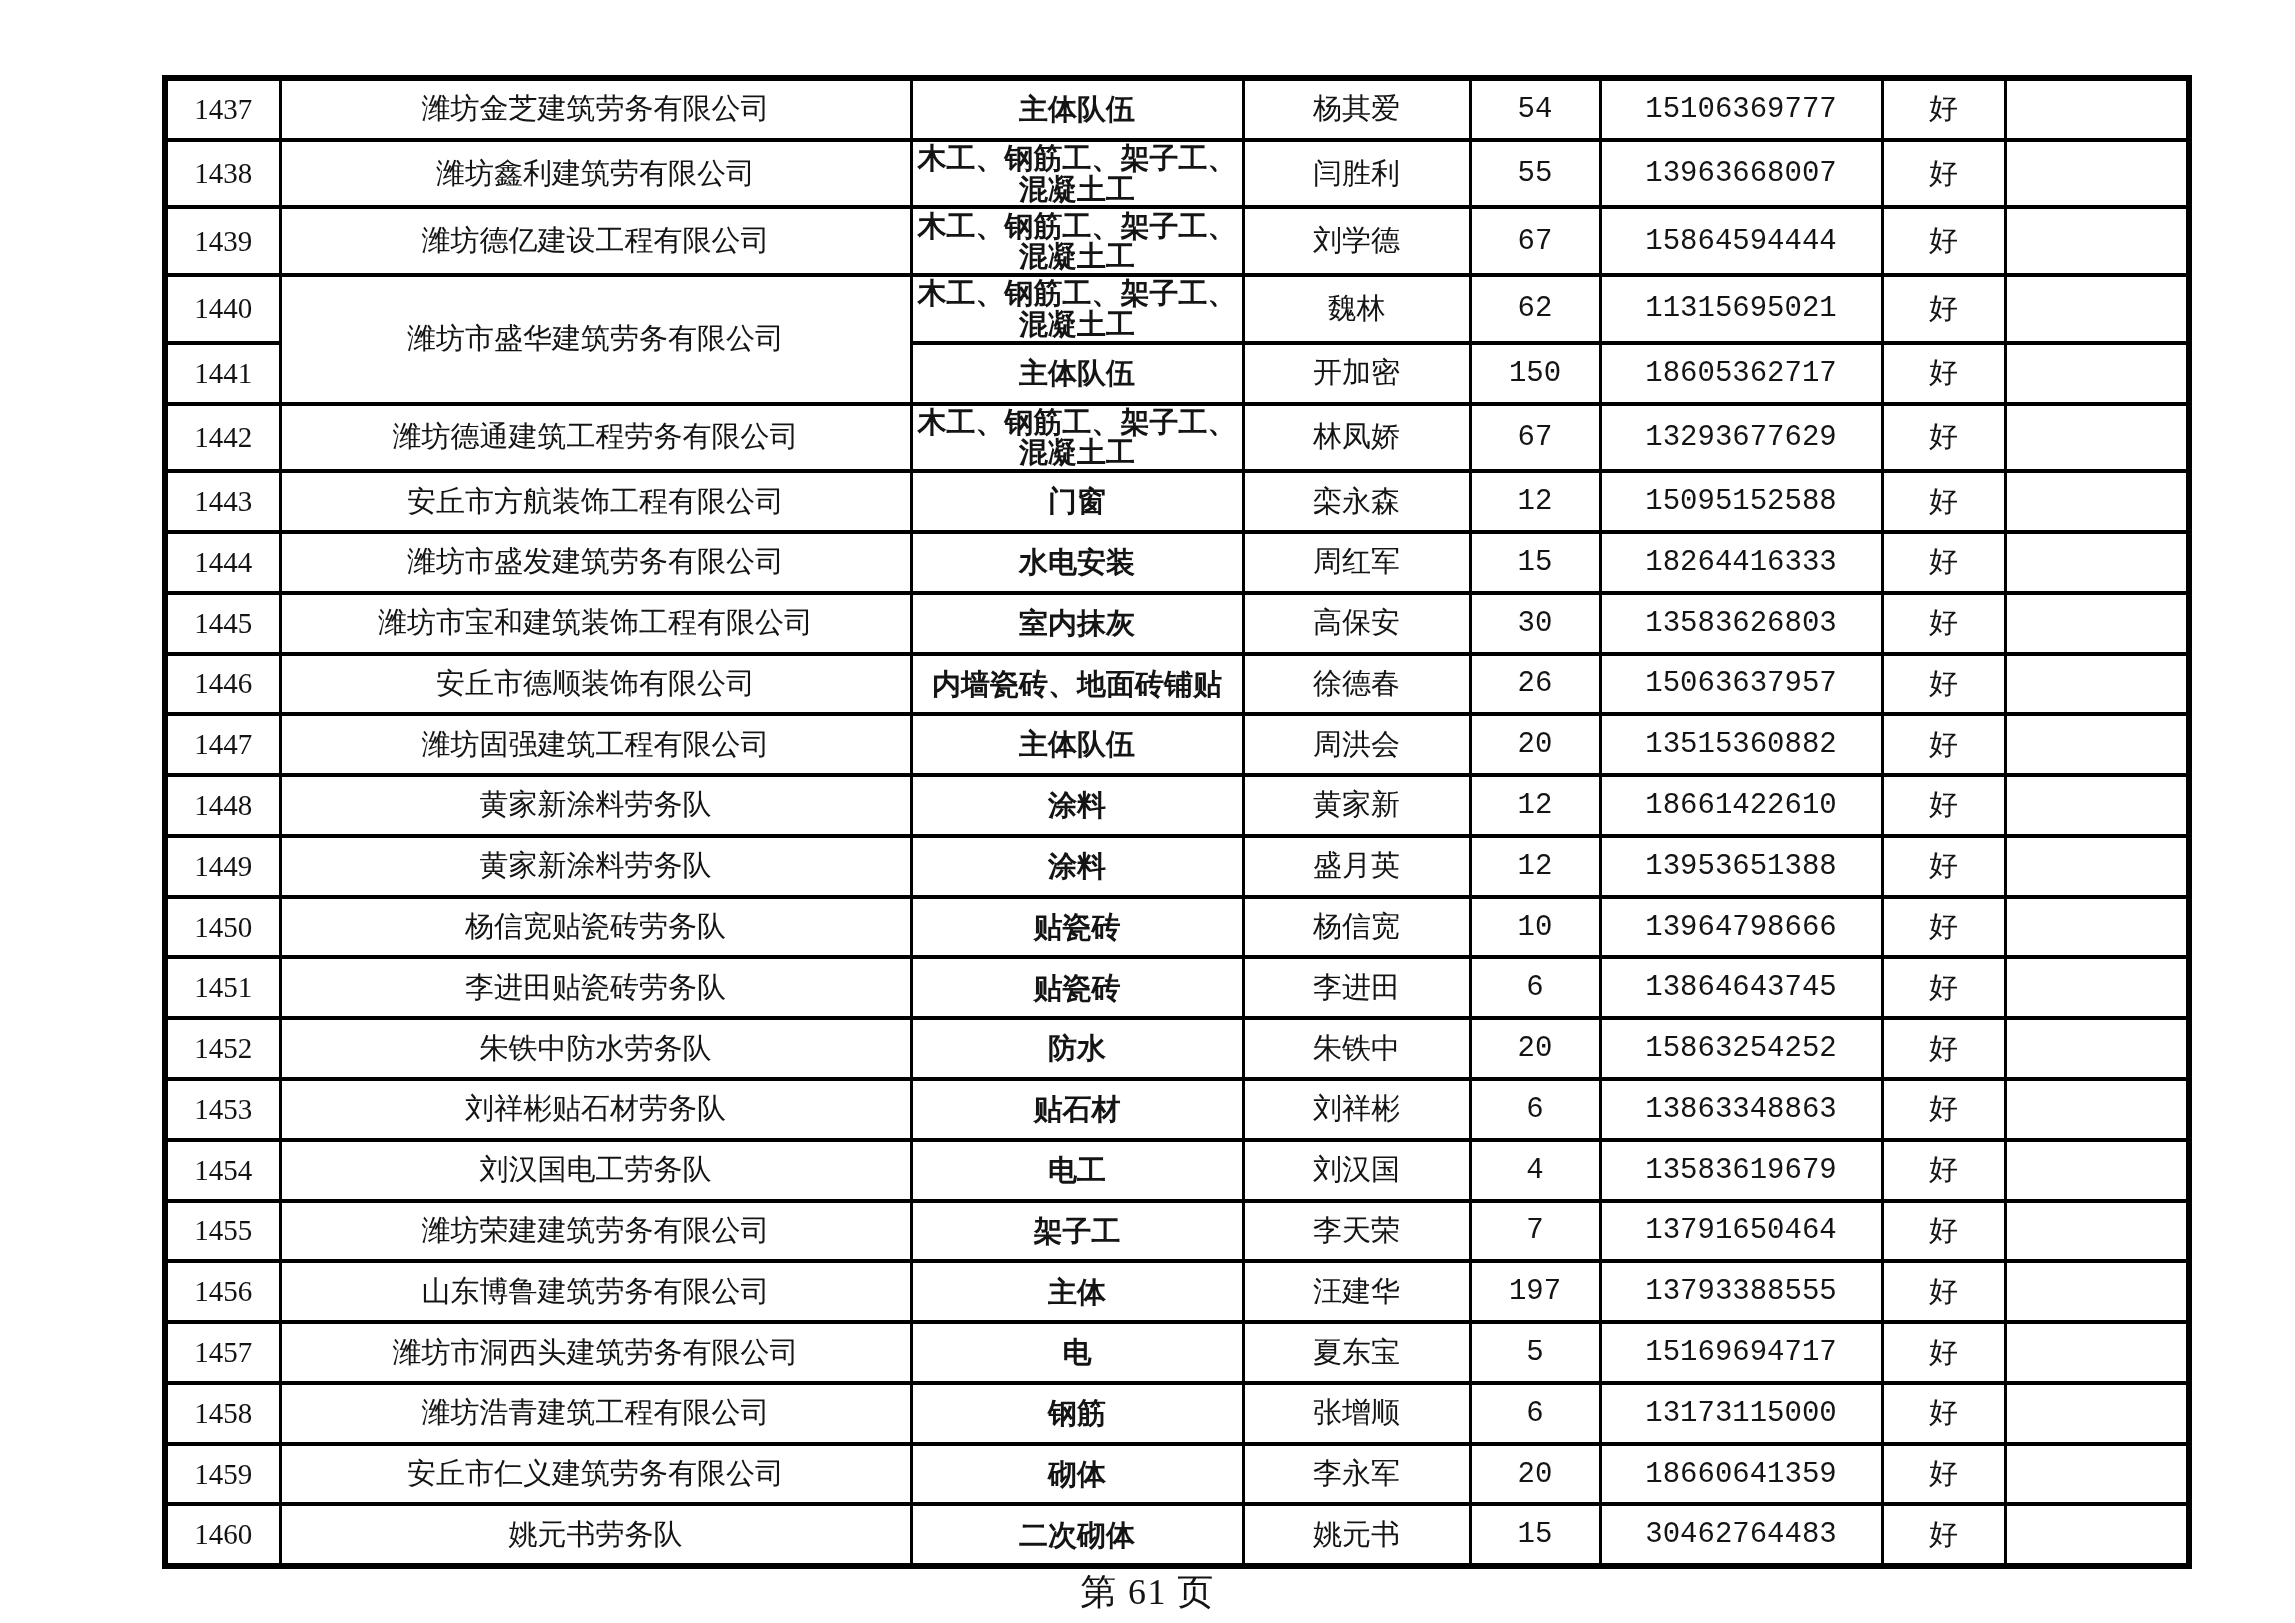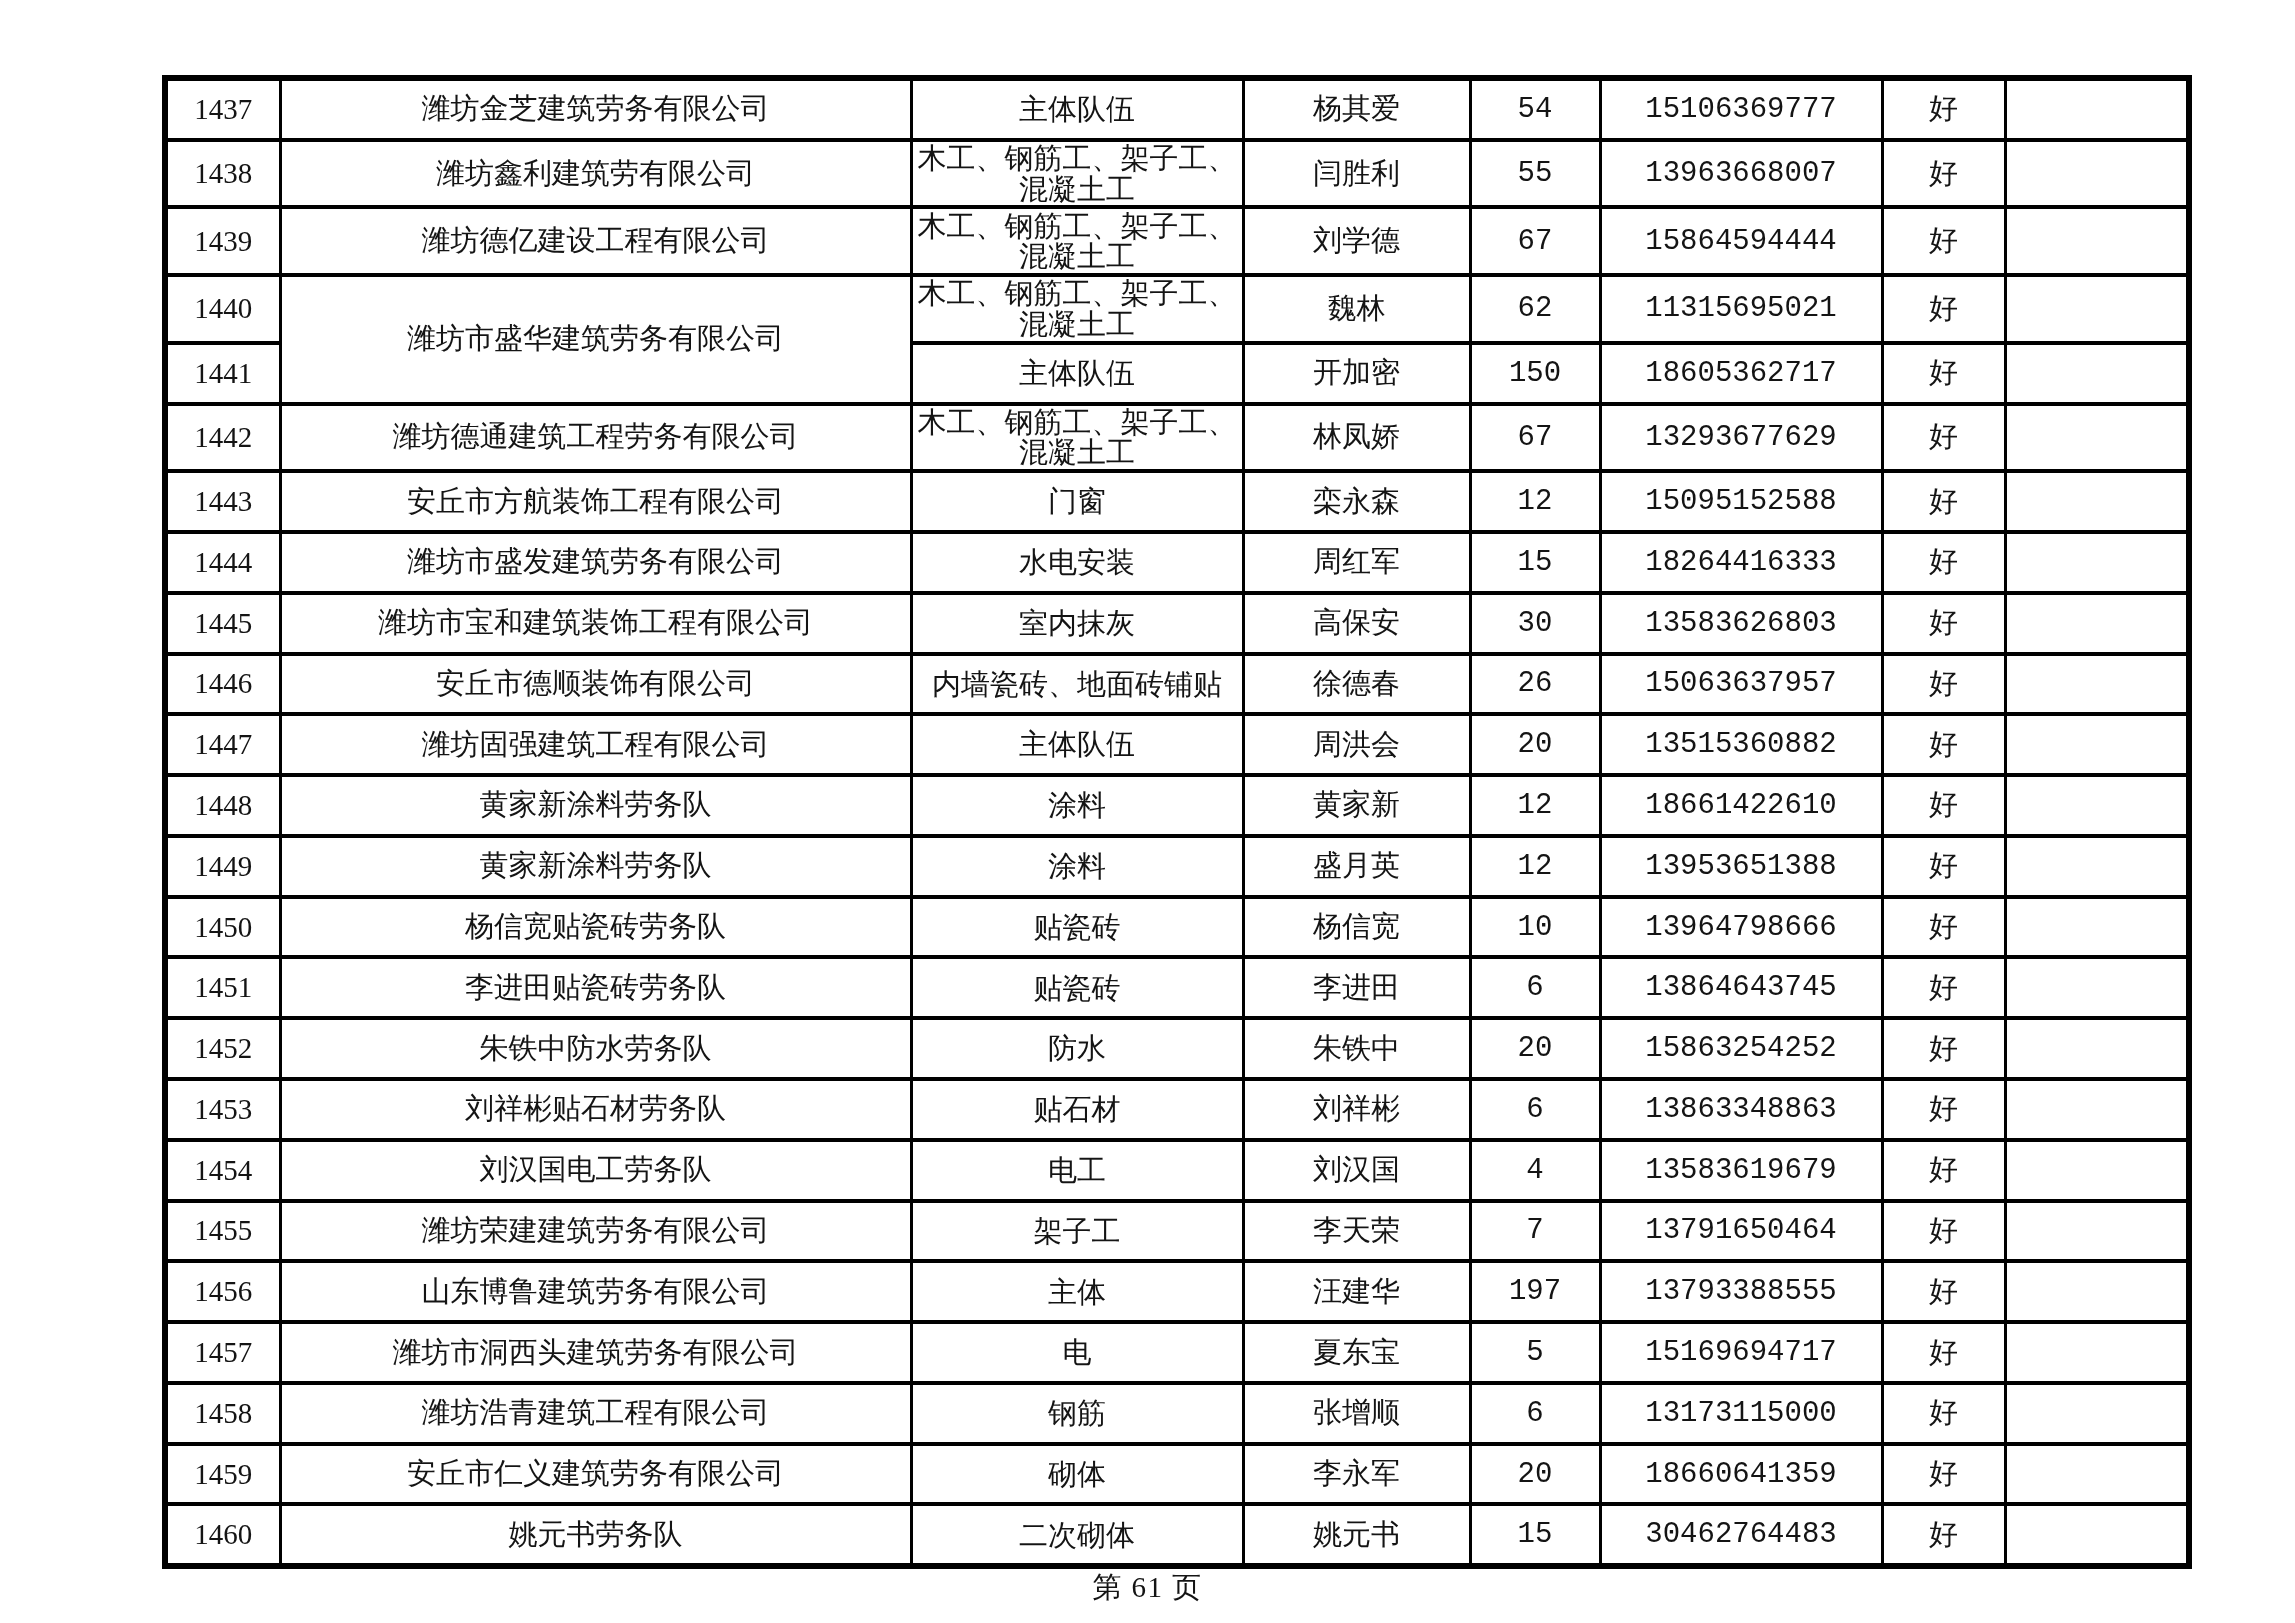--- a/index.html
+++ b/index.html
@@ -32,29 +32,29 @@
     padding: 1.4px 4.1px;
     font-size: 29px;
     height: 54px;
     overflow: hidden;
     word-break: break-all;
   }
   table.roster {
     border: 6.8px solid #000000;
   }
   td.c-serial { font-size: 30px; }
-  td.c-work   { line-height: 1.05; }
+  td.c-work   { line-height: 1.05; font-weight: bold; }
   td.c-count, td.c-phone { font-variant-numeric: lining-nums; font-family: Liberation Mono, monospace; }
   .footer {
     position: absolute;
     left: 0;
     width: 100%;
     top: 1568px;
     text-align: center;
-    font-size: 29px;
+    font-size: 36px;
     letter-spacing: 1.4px;
     color: #141414;
   }
 </style>
 </head>
 <body>
 
 <div class="page">
 
   <table class="roster">

